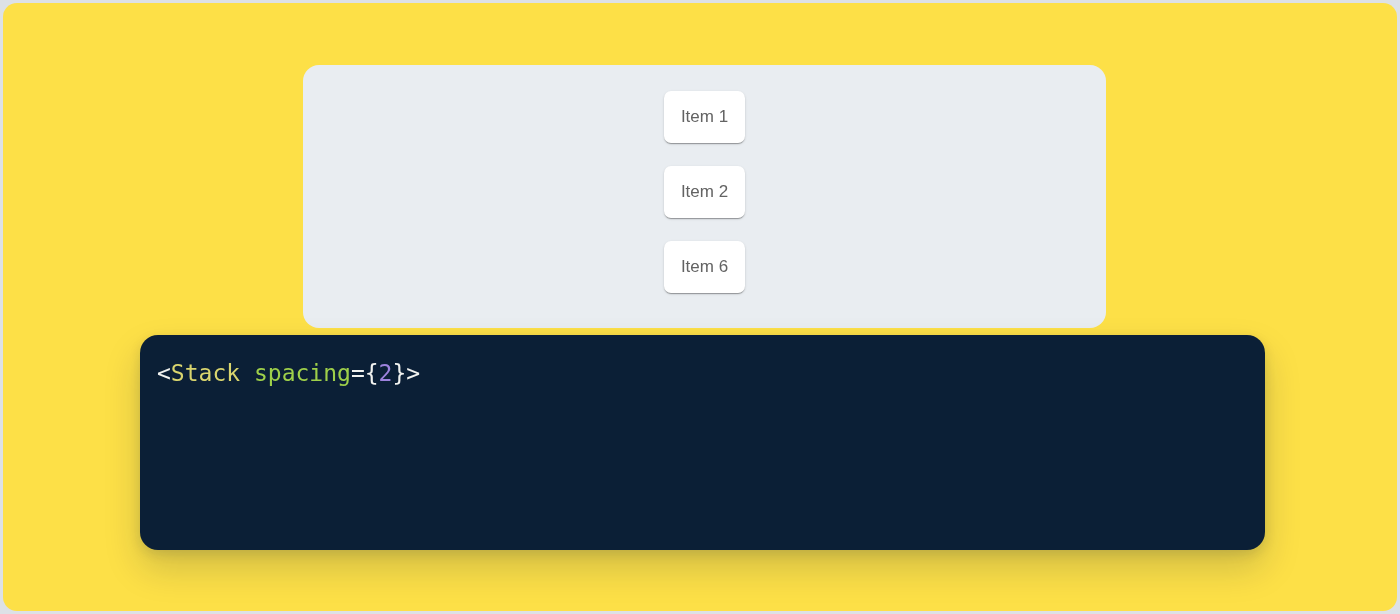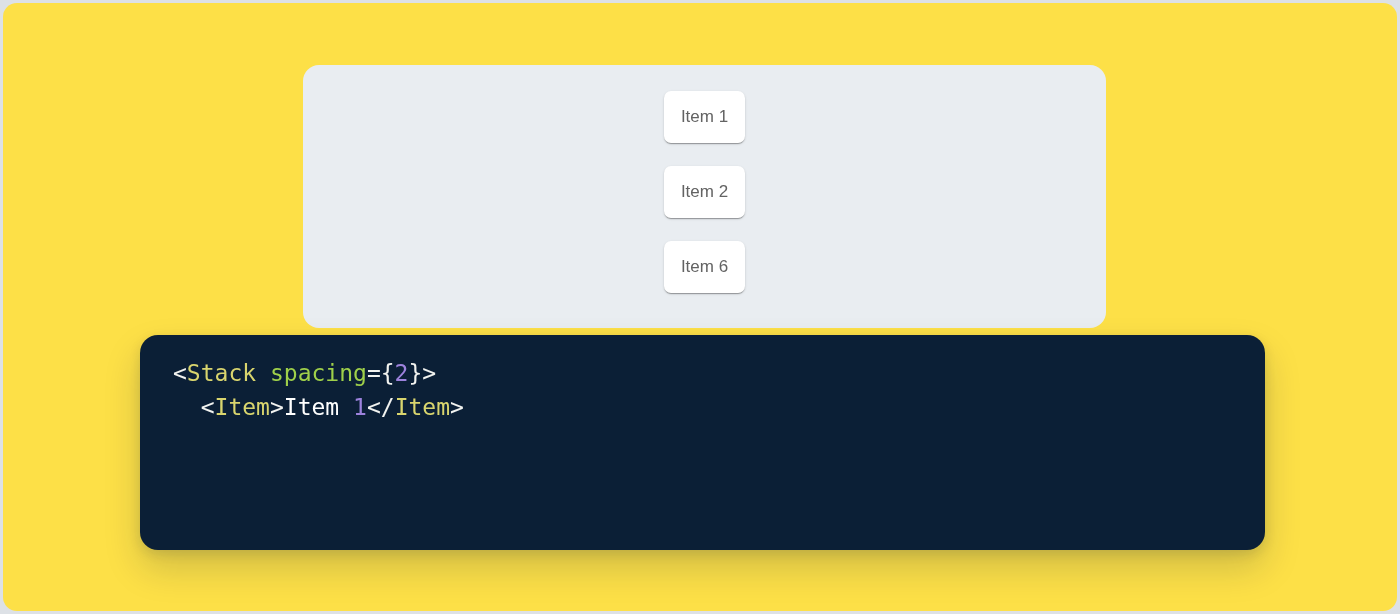--- a/index.html
+++ b/index.html
@@ -50,21 +50,21 @@
                 0 1px 3px 0 rgba(0,0,0,0.12);
   }
   .code-block {
     position: absolute;
     left: 137px;
     top: 332px;
     width: 1125px;
     height: 215px;
     background: #0b1f36;
     border-radius: 18px;
-    padding: 21px 33px;
+    padding: 21px 17px;
     box-shadow: 0 18px 36px rgba(13, 30, 55, 0.18),
                 0 4px 12px rgba(13, 30, 55, 0.12);
   }
   .code-line {
     white-space: pre;
     font-family: "DejaVu Sans Mono", monospace;
     font-size: 23px;
     line-height: 34px;
   }
   .tok.plain        { color: #ffffff; }
@@ -82,17 +82,16 @@
     <div class="stack">
       <div class="item-card">Item 1</div>
       <div class="item-card">Item 2</div>
       <div class="item-card">Item 6</div>
     </div>
   </div>
 
   <div class="code-block">
     <div>
         <div class="code-line"><span class="tok punctuation">&lt;</span><span class="tok tag">Stack</span><span class="tok plain"> </span><span class="tok attr-name">spacing</span><span class="tok punctuation">={</span><span class="tok number">2</span><span class="tok punctuation">}&gt;</span></div>
-        <div class="code-line"><span class="tok plain">  </span><span class="tok punctuation">&lt;</span><span class="tok tag">Item</span><span class="tok punctuation">&gt;</span><span class="tok plain">Item </span><span class="tok number">1</span><span class="tok punctuation">&lt;/</span><span class="tok tag">Item</span><span class="tok punctuation">&gt;</span></div>
       </div>
   </div>
 
 </div>
 
 </body></html>

